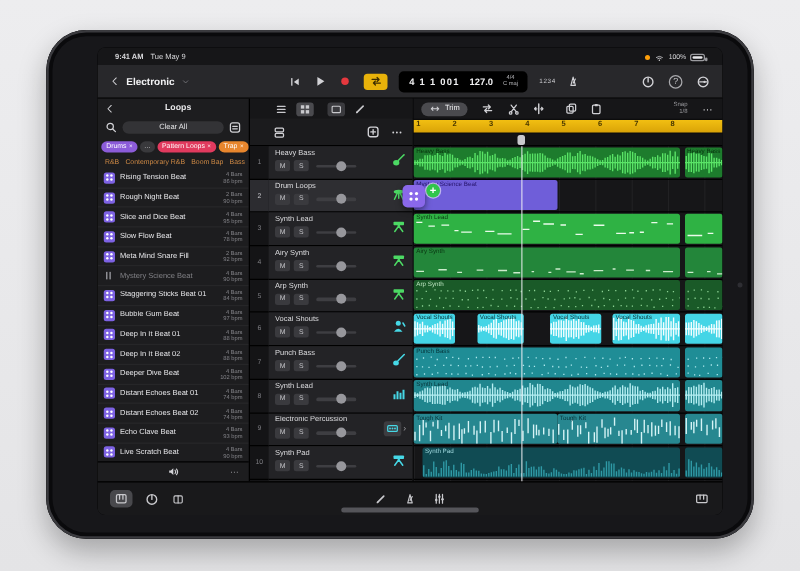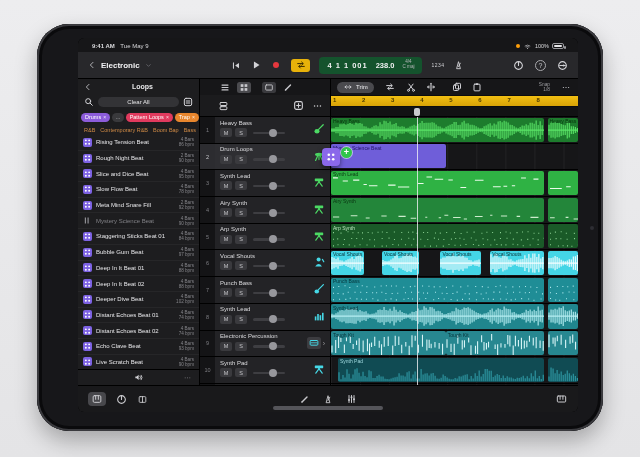--- a/index.html
+++ b/index.html
@@ -22,21 +22,21 @@
 
   
   .toolbar { height:27px; flex:0 0 27px; background:#28282b; border-bottom:1px solid #000; display:flex; align-items:center; padding:0 10px; }
   .tb-left { display:flex; align-items:center; gap:5px; width:130px; }
   .tb-title { font-size:8px; font-weight:bold; color:#f2f2f4; }
   .icon { display:inline-flex; align-items:center; justify-content:center; color:#d2d2d6; }
   .icon svg { display:block; }
   .tb-center { display:flex; align-items:center; gap:9px; flex:1; justify-content:center; }
   .transport { display:flex; align-items:center; gap:10px; }
   .cycle-btn { background:#e8b20a; color:#3c2d00; border-radius:3px; width:19px; height:13px; display:flex; align-items:center; justify-content:center; }
-  .lcd { background:#14532d; border-radius:4px; display:flex; align-items:center; gap:8px; padding:2px 8px; height:17px; }
+  .lcd { background:#000000; border-radius:4px; display:flex; align-items:center; gap:8px; padding:2px 8px; height:17px; }
   .lcd .pos { font-size:7.5px; letter-spacing:1px; color:#f0f0f2; font-weight:bold; }
   .lcd .tempo { font-size:7.5px; color:#f0f0f2; font-weight:bold; }
   .lcd .sig { display:flex; flex-direction:column; line-height:4.6px; font-size:4.6px; color:#b8b8bc; text-align:center; }
   .countin { font-size:5px; letter-spacing:.5px; color:#cfcfd3; border-radius:2px; }
   .tb-right { display:flex; align-items:center; gap:11px; width:92px; justify-content:flex-end; }
   .circ { width:11px; height:11px; border:1px solid #a9a9ad; border-radius:50%; font-size:7px; display:inline-flex; align-items:center; justify-content:center; color:#c9c9cd; }
 
   
   .content { flex:1; display:flex; min-height:0; background:#101012; }
   .loops-panel { width:122px; flex:0 0 122px; background:#1d1d1f; border-right:1px solid #000; display:flex; flex-direction:column; }
@@ -179,21 +179,21 @@
                 </svg>
               </span>
             <span class="cycle-btn icon">
                 <svg width="12" height="10" viewBox="0 0 12 12" fill="none" stroke="currentColor" stroke-width="1.2" stroke-linecap="round" stroke-linejoin="round">
                   <path d="M2 4.3h6.3M6.8 2.4l1.9 1.9-1.9 1.9M10 7.7H3.7M5.2 5.8 3.3 7.7l1.9 1.9"></path>
                 </svg>
               </span>
           </div>
           <div class="lcd">
             <span class="pos">4 1 1 001</span>
-            <span class="tempo">238.0</span>
+            <span class="tempo">127.0</span>
             <span class="sig">
               <span>4/4</span>
               <span>C maj</span>
             </span>
           </div>
           <span class="countin">1234</span>
           <span class="icon">
               <svg width="9" height="10" viewBox="0 0 12 12" fill="none" stroke="currentColor" stroke-width="1.2" stroke-linecap="round" stroke-linejoin="round">
                 <path d="M3.6 10.4 6 1.6l2.4 8.8Z"></path>
                 <path d="M6 8 8.4 3.6"></path>

